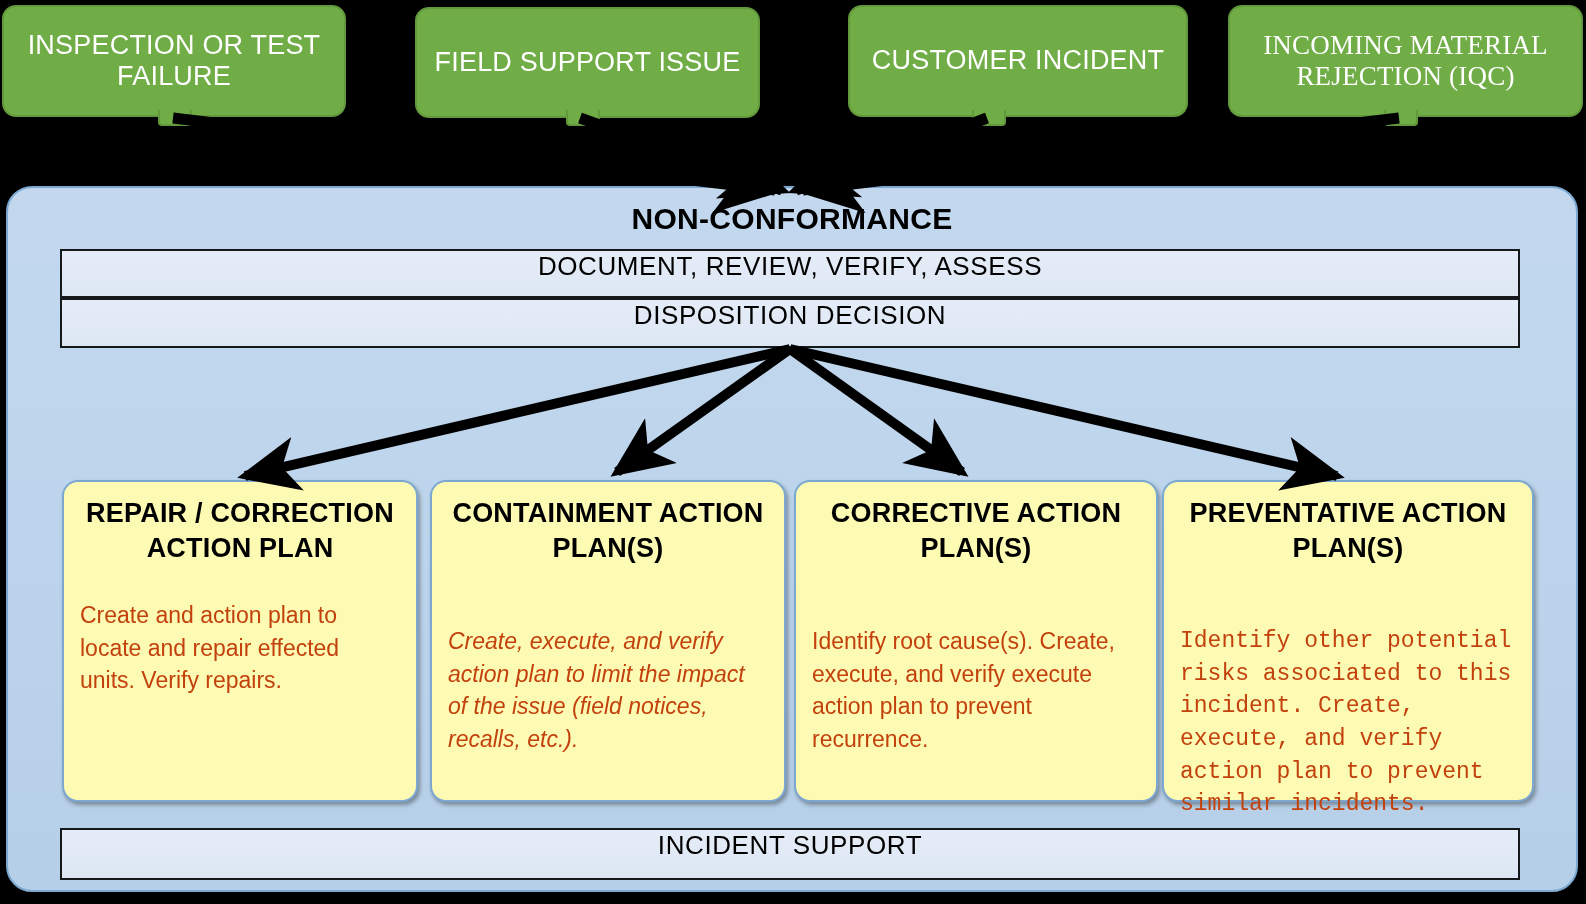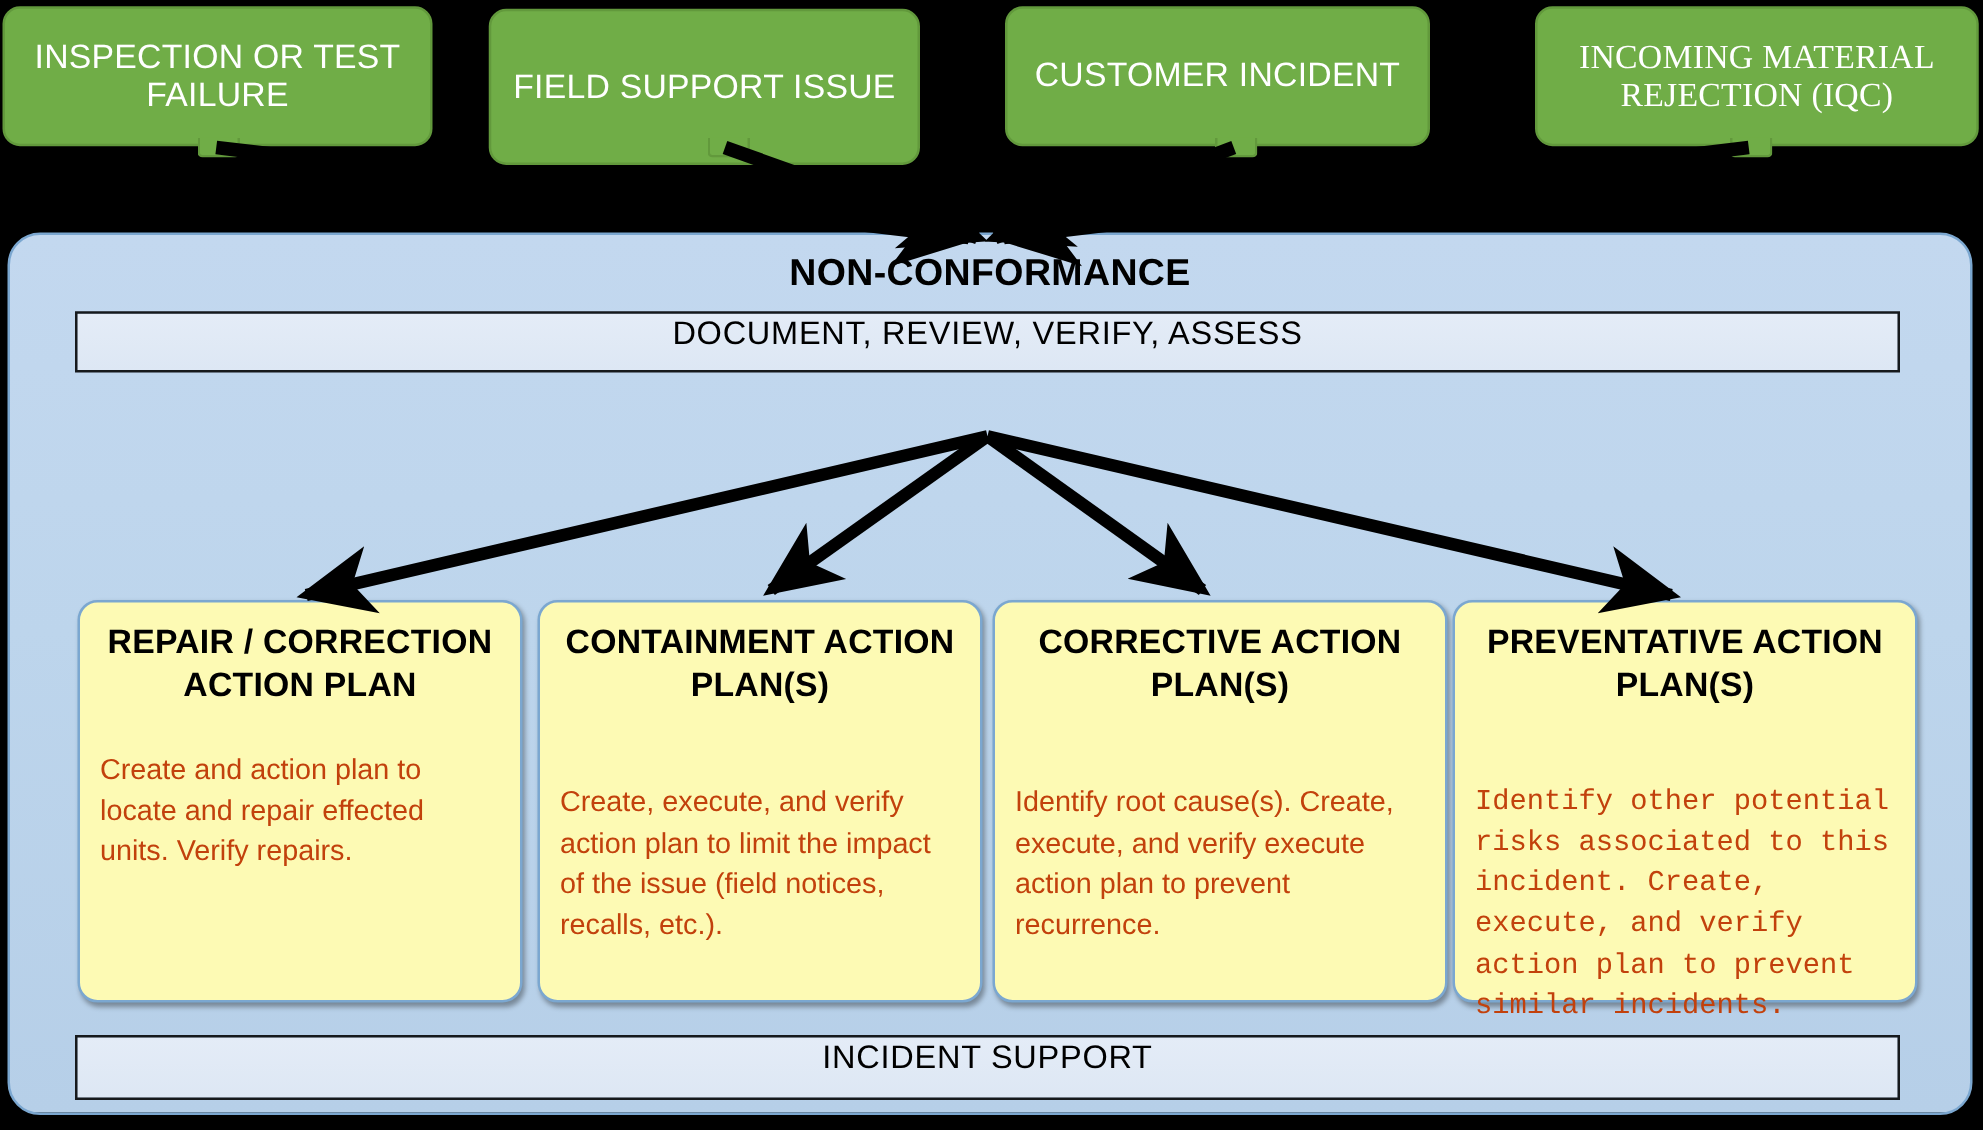--- a/index.html
+++ b/index.html
@@ -36,22 +36,22 @@
     text-align: center;
     font-size: 27px;
     line-height: 1.15;
     letter-spacing: 0.2px;
     padding: 4px 10px;
     box-sizing: border-box;
   }
   .source-box .lbl { display: block; }
 
   .sb0 { left: 2px;    top: 5px;  width: 344px; height: 112px; }
-  .sb1 { left: 391px;  top: 7px;  width: 345px; height: 125px; }
-  .sb2 { left: 804px;  top: 5px;  width: 340px; height: 112px; }
+  .sb1 { left: 415px;  top: 7px;  width: 345px; height: 111px; }
+  .sb2 { left: 848px;  top: 5px;  width: 340px; height: 112px; }
   .sb3 { left: 1228px; top: 5px;  width: 355px; height: 112px; font-family: Liberation Serif, serif; }
 
   
   .notch {
     position: absolute;
     width: 30px;
     height: 14px;
     background: #70ad47;
     border-left: 2px solid #62993c;
     border-right: 2px solid #62993c;
@@ -145,21 +145,21 @@
     color: #000000;
     letter-spacing: 0.2px;
   }
   .card-body {
     margin-top: 26px;
     font-size: 23px;
     line-height: 1.42;
     color: #c2410c;
   }
   .c0 .card-body { margin-top: 34px; }
-  .c1 .card-body { margin-top: 60px; }
+  .c1 .card-body { margin-top: 60px; font-style: italic; }
   .c2 .card-body { margin-top: 60px; }
   .c3 .card-body { margin-top: 60px; font-family: Liberation Mono, monospace; }
 </style>
 </head>
 <body>
 
 <div class="source-row">
 
   <div class="source-box sb0">
     <span class="lbl">INSPECTION OR TEST FAILURE</span>
@@ -184,20 +184,23 @@
 </div>
 
 <div class="panel">
 
   <div class="panel-title">NON-CONFORMANCE</div>
 
   <div class="strip strip-doc">
     <span>DOCUMENT, REVIEW, VERIFY, ASSESS</span>
   </div>
 
+  <div class="strip strip-disp">
+    <span>DISPOSITION  DECISION</span>
+  </div>
 
   <div class="card c0">
     <div class="card-title">REPAIR / CORRECTION ACTION PLAN</div>
     <div class="card-body">Create and action plan to locate and repair effected units.  Verify repairs.</div>
   </div>
 
   <div class="card c1">
     <div class="card-title">CONTAINMENT ACTION PLAN(S)</div>
     <div class="card-body">Create, execute, and verify action plan to limit the impact of the issue (field notices, recalls, etc.).</div>
   </div>

